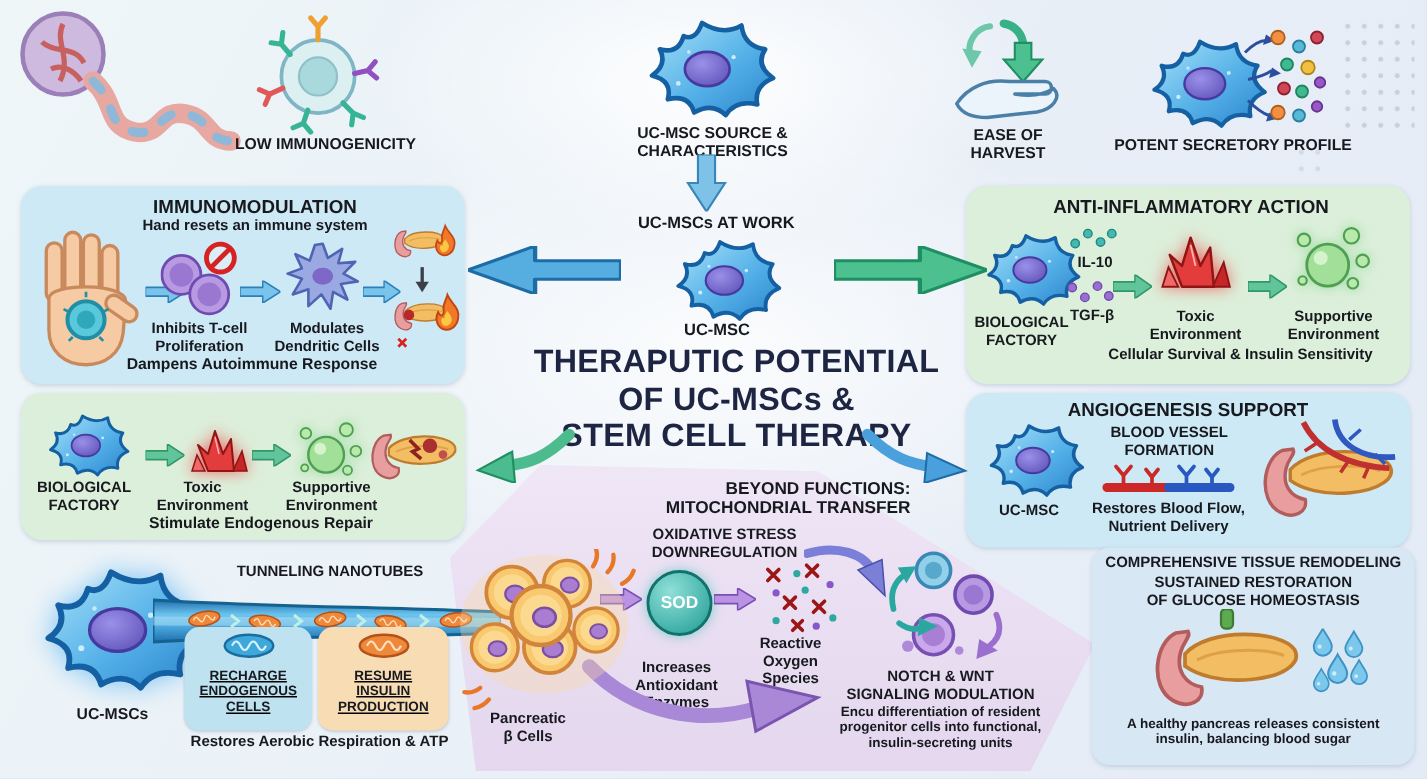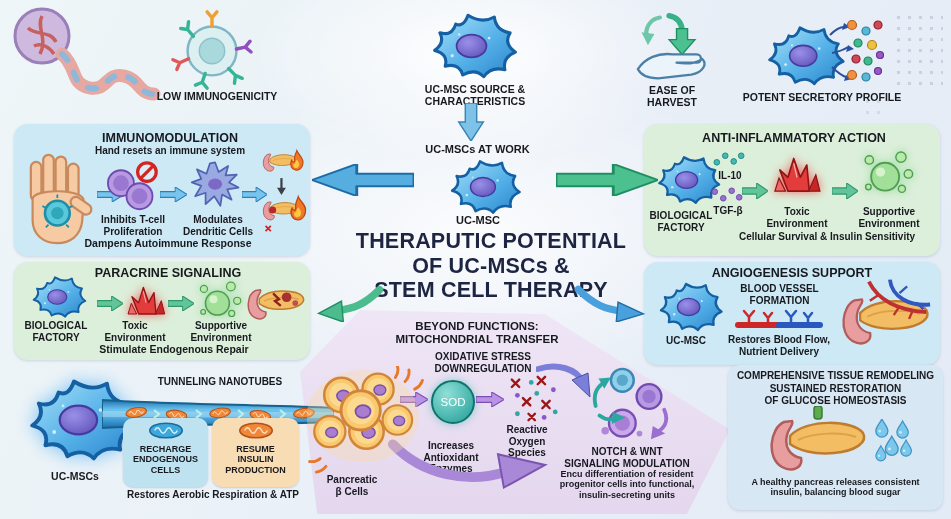--- a/index.html
+++ b/index.html
@@ -13,26 +13,26 @@
   .panel{position:absolute;border-radius:14px;box-shadow:0 1px 3px rgba(100,120,150,.25);}
   .p-blue{background:#cde9f5;}
   .p-green{background:#dcefda;}
   .p-rem{background:#d8e7f4;border-radius:12px;}
   .pentagon{position:absolute;left:300px;top:308px;width:430px;height:206px;
     background:linear-gradient(#efe6f6,#e4d7ee);
     clip-path:polygon(14% 1%,57% 3%,100% 59%,90% 100%,4% 100%,0% 31%);}
   .lbl{position:absolute;white-space:pre-line;text-align:center;font-weight:700;color:#17191f;line-height:1.16;}
   .reg{font-weight:600;}
   .s9{font-size:9px;}.s95{font-size:10px;}.s10{font-size:10px;}.s105{font-size:10.5px;}
-  .s11{font-size:11px;}.s115{font-size:11.5px;}.s12{font-size:12.5px;}
+  .s11{font-size:11px;}.s115{font-size:11.5px;text-align:right;}.s12{font-size:12.5px;}
   .main-title{font-size:21.5px;color:#1d2542;line-height:1.14;letter-spacing:.2px;}
   .sod{position:absolute;border-radius:50%;display:flex;align-items:center;justify-content:center;
     background:radial-gradient(circle at 35% 30%,#8fe0d8,#1f9c94);border:2.5px solid #10726c;
-    color:#fff;font-weight:400;font-size:11.5px;box-shadow:0 0 8px rgba(60,190,180,.6);}
-  .minibox{position:absolute;border-radius:10px;text-align:center;box-shadow:0 1px 2px rgba(100,120,150,.3);}
+    color:#fff;font-weight:700;font-size:11.5px;box-shadow:0 0 8px rgba(60,190,180,.6);}
+  .minibox{position:absolute;border-radius:10px;text-align:center;box-shadow:0 1px 2px rgba(100,120,150,.3);text-decoration:underline;}
   .mb-blue{background:#bfe2f0;}
   .mb-orange{background:#f8dcb4;}
   .dots{position:absolute;background-image:radial-gradient(#b9c1d2 1.6px,transparent 1.8px);
     background-size:11px 11px;opacity:.65;}
   .glow-red{filter:drop-shadow(0 0 5px rgba(240,60,60,.75));}
   .glow-green{filter:drop-shadow(0 0 4px rgba(110,210,120,.6));}
   .glow-blue{filter:drop-shadow(0 0 9px rgba(90,180,245,.75));}
   .flipx{transform:scaleX(-1);}
 </style>
 </head>
@@ -240,21 +240,20 @@
     <use href="#pancreas" transform="translate(0,56) scale(0.42)"></use>
     <use href="#flame" transform="translate(30,52)"></use>
     <circle cx="12" cy="68" r="4" fill="#b82828"></circle>
     <g stroke="#d62222" stroke-width="2">
         <path d="M4,86 l6,6 M10,86 l-6,6"></path>
       </g>
   </svg>
   <div class="lbl s105" style="left:58px;top:237px;width:220px">Dampens Autoimmune Response</div>
 
   <div class="panel p-green" style="left:14px;top:262px;width:296px;height:98px"></div>
-  <div class="lbl s12" style="left:68px;top:266px;width:200px">PARACRINE SIGNALING</div>
   <svg class="abs" viewBox="0 0 120 82" style="left:16px;top:274px;width:78px;height:46px">
       <use href="#stemcell"></use>
     </svg>
   <div class="lbl s95" style="left:18px;top:320px;width:76px">BIOLOGICAL
 FACTORY</div>
   <svg class="abs" viewBox="0 0 57 26" preserveAspectRatio="none" style="left:97px;top:296px;width:26px;height:15px">
       <use href="#arrow" fill="#62c49a" stroke="#2f9868" stroke-width="2"></use>
     </svg>
   <svg class="abs glow-red" viewBox="0 0 66 46" style="left:124px;top:281px;width:44px;height:38px">
       <use href="#crystals"></use>

